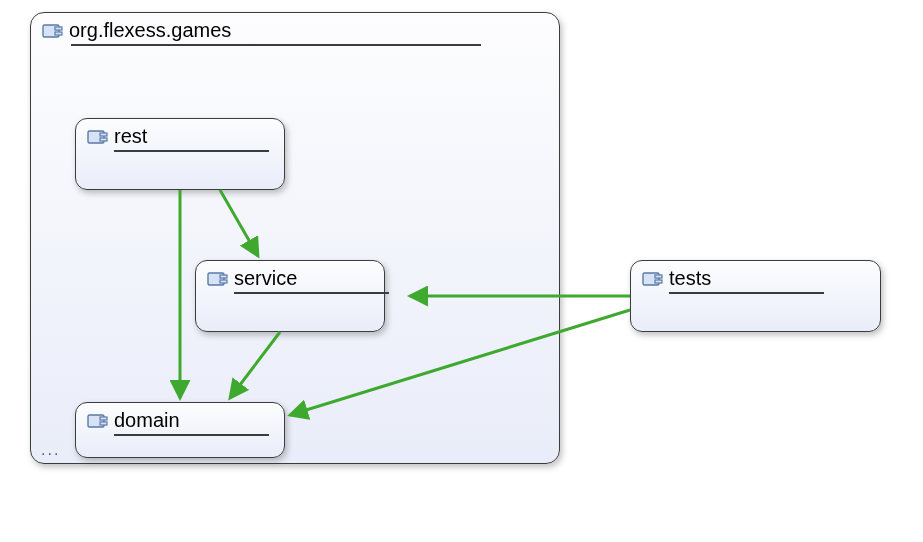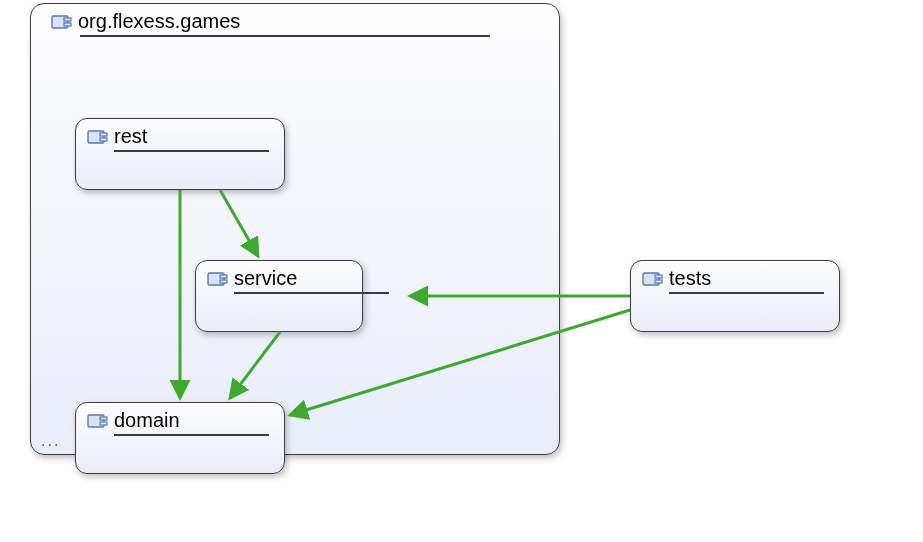--- a/index.html
+++ b/index.html
@@ -56,21 +56,21 @@
     position: absolute;
     left: 0; top: 0;
     width: 923px;
     height: 542px;
     pointer-events: none;
   }
 </style>
 </head>
 <body>
 
-<div class="container" style="left:30px; top:3px; width:530px; height:452px;padding-left:9px;">
+<div class="container" style="left:30px; top:12px; width:530px; height:452px;">
   <div class="title-row">
     <span class="pkg-icon">
       <svg width="22" height="22" viewBox="0 0 22 22">
         <rect x="2" y="5" width="16" height="12" rx="1.5" fill="#d7e3f4" stroke="#5a7aa8" stroke-width="1.4"></rect>
         <rect x="14" y="7" width="7" height="3" fill="#d7e3f4" stroke="#5a7aa8" stroke-width="1.2"></rect>
         <rect x="14" y="12" width="7" height="3" fill="#d7e3f4" stroke="#5a7aa8" stroke-width="1.2"></rect>
       </svg>
     </span>
     <span>org.flexess.games</span>
   </div>
@@ -86,49 +86,49 @@
         <rect x="2" y="5" width="16" height="12" rx="1.5" fill="#d7e3f4" stroke="#5a7aa8" stroke-width="1.4"></rect>
         <rect x="14" y="7" width="7" height="3" fill="#d7e3f4" stroke="#5a7aa8" stroke-width="1.2"></rect>
         <rect x="14" y="12" width="7" height="3" fill="#d7e3f4" stroke="#5a7aa8" stroke-width="1.2"></rect>
       </svg>
     </span>
     <span>rest</span>
   </div>
   <div class="title-underline" style="width:155px; margin-left:38px;"></div>
 </div>
 
-<div class="inner-node" style="left:195px; top:260px; width:168px; height:72px;">
+<div class="inner-node" style="left:195px; top:260px; width:190px; height:72px;">
   <div class="title-row">
     <span class="pkg-icon">
       <svg width="22" height="22" viewBox="0 0 22 22">
         <rect x="2" y="5" width="16" height="12" rx="1.5" fill="#d7e3f4" stroke="#5a7aa8" stroke-width="1.4"></rect>
         <rect x="14" y="7" width="7" height="3" fill="#d7e3f4" stroke="#5a7aa8" stroke-width="1.2"></rect>
         <rect x="14" y="12" width="7" height="3" fill="#d7e3f4" stroke="#5a7aa8" stroke-width="1.2"></rect>
       </svg>
     </span>
     <span>service</span>
   </div>
   <div class="title-underline" style="width:155px; margin-left:38px;"></div>
 </div>
 
-<div class="inner-node" style="left:75px; top:402px; width:210px; height:72px;">
+<div class="inner-node" style="left:75px; top:402px; width:210px; height:56px;">
   <div class="title-row">
     <span class="pkg-icon">
       <svg width="22" height="22" viewBox="0 0 22 22">
         <rect x="2" y="5" width="16" height="12" rx="1.5" fill="#d7e3f4" stroke="#5a7aa8" stroke-width="1.4"></rect>
         <rect x="14" y="7" width="7" height="3" fill="#d7e3f4" stroke="#5a7aa8" stroke-width="1.2"></rect>
         <rect x="14" y="12" width="7" height="3" fill="#d7e3f4" stroke="#5a7aa8" stroke-width="1.2"></rect>
       </svg>
     </span>
     <span>domain</span>
   </div>
   <div class="title-underline" style="width:155px; margin-left:38px;"></div>
 </div>
 
-<div class="inner-node" style="left:630px; top:260px; width:210px; height:72px;">
+<div class="inner-node" style="left:630px; top:260px; width:251px; height:72px;">
   <div class="title-row">
     <span class="pkg-icon">
       <svg width="22" height="22" viewBox="0 0 22 22">
         <rect x="2" y="5" width="16" height="12" rx="1.5" fill="#d7e3f4" stroke="#5a7aa8" stroke-width="1.4"></rect>
         <rect x="14" y="7" width="7" height="3" fill="#d7e3f4" stroke="#5a7aa8" stroke-width="1.2"></rect>
         <rect x="14" y="12" width="7" height="3" fill="#d7e3f4" stroke="#5a7aa8" stroke-width="1.2"></rect>
       </svg>
     </span>
     <span>tests</span>
   </div>

